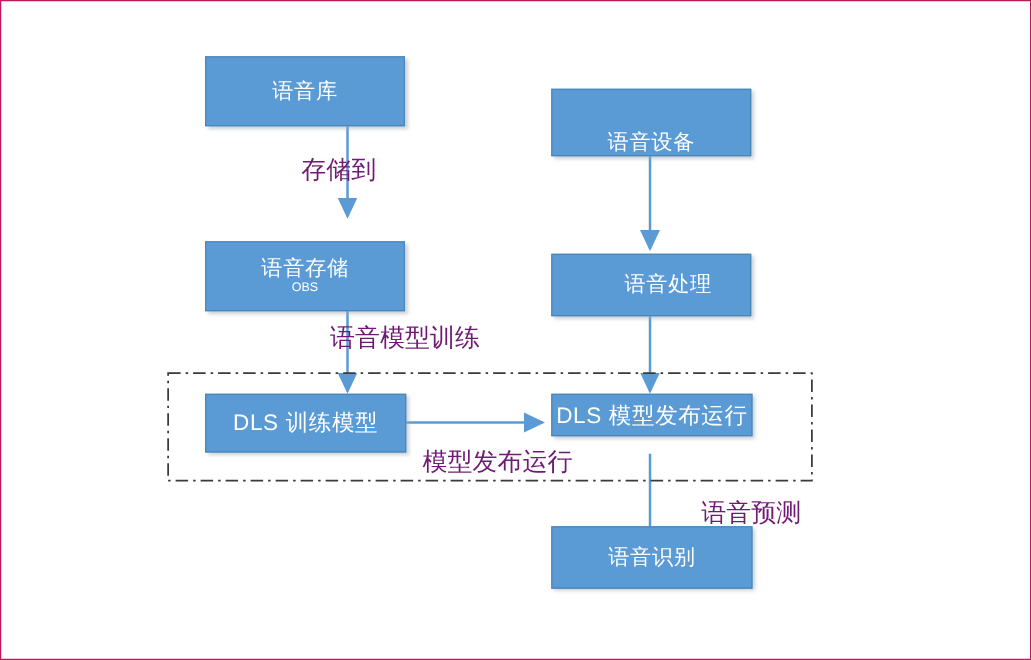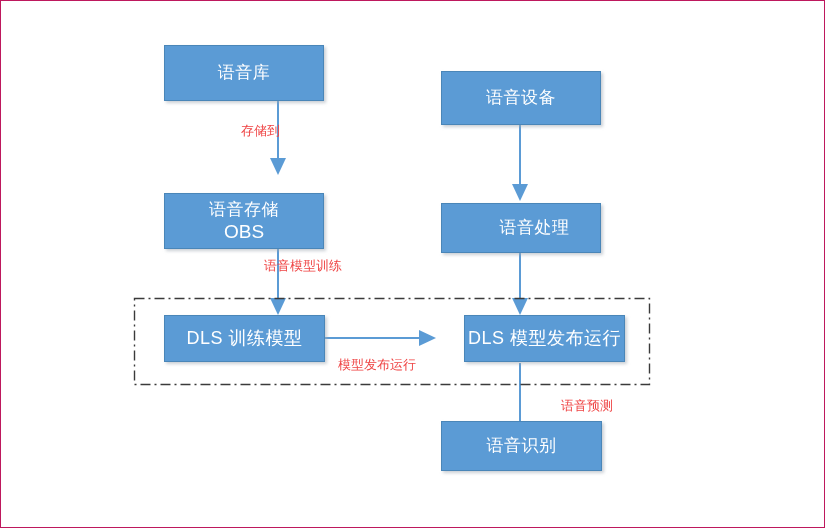--- a/index.html
+++ b/index.html
@@ -40,27 +40,27 @@
     font-size: 17px;
     letter-spacing: 0.5px;
     box-shadow: 2px 2px 3px rgba(160,170,180,0.55);
     z-index: 3;
   }
   .node.small {
     font-size: 18px;
   }
   .node .sub {
     display: block;
-    font-size: 19px;
+    font-size: 10px;
     letter-spacing: 0;
   }
   .edge-label {
     position: absolute;
-    color: #ef4444;
-    font-size: 13px;
+    color: #701a75;
+    font-size: 20px;
     white-space: nowrap;
     z-index: 4;
   }
 </style>
 </head>
 <body>
 
 <div id="canvas">
 
   <svg class="layer" width="825" height="528" viewBox="0 0 825 528">
@@ -91,29 +91,29 @@
 
   <div class="node" style="left:163px; top:192px; width:160px; height:56px; flex-direction:column;">
     <span>语音存储</span>
     <span class="sub">OBS</span>
   </div>
 
   <div class="node small" style="left:163px; top:314px; width:161px; height:47px;">
     <span>DLS 训练模型</span>
   </div>
 
-  <div class="node" style="left:440px; top:70px; width:160px; height:54px;">
+  <div class="node" style="left:440px; top:70px; width:160px; height:54px;align-items:flex-end;">
     <span>语音设备</span>
   </div>
 
   <div class="node" style="left:440px; top:202px; width:160px; height:50px;padding-left:27px;">
     <span>语音处理</span>
   </div>
 
-  <div class="node small" style="left:440px; top:314px; width:161px; height:47px;margin-left:23px;">
+  <div class="node small" style="left:440px; top:314px; width:161px; height:34px;">
     <span>DLS 模型发布运行</span>
   </div>
 
   <div class="node" style="left:440px; top:420px; width:161px; height:50px;">
     <span>语音识别</span>
   </div>
 
   <div class="edge-label" style="left:240px; top:121px;">存储到</div>
 
   <div class="edge-label" style="left:263px; top:256px;">语音模型训练</div>

